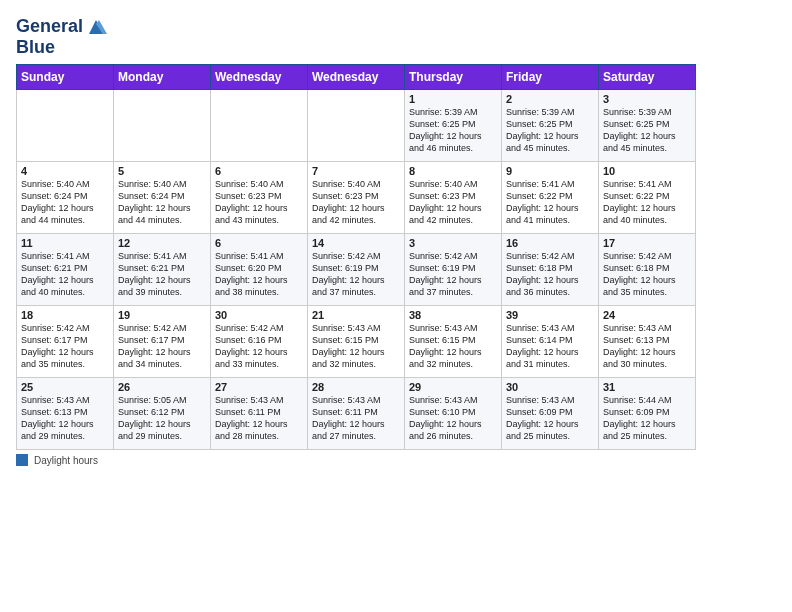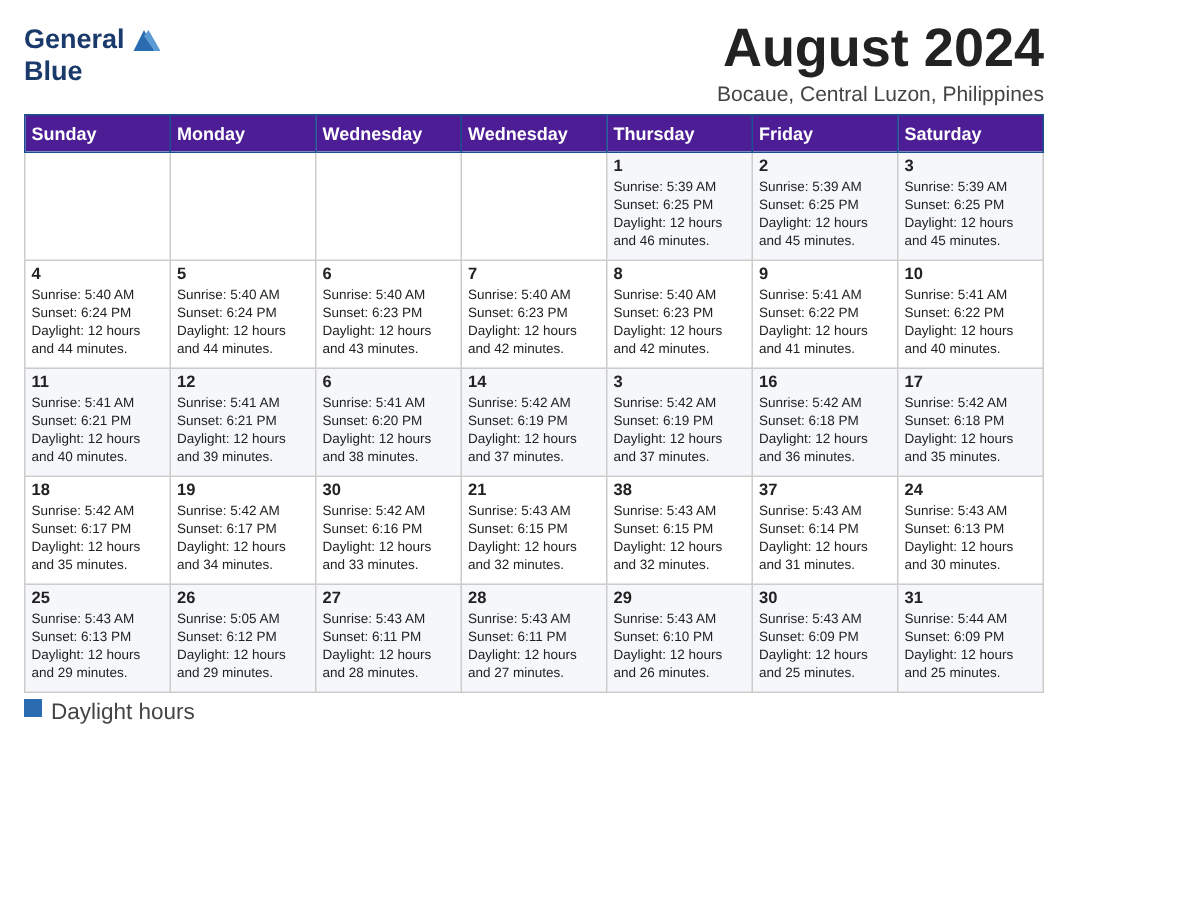--- a/index.html
+++ b/index.html
@@ -50,21 +50,21 @@
       color: #444;
       margin-top: 2px;
     }
     table {
       width: 100%;
       border-collapse: collapse;
       table-layout: fixed;
       margin-top: 6px;
     }
     thead tr th {
-      background: #4c1d95;
+      background: #6d28d9;
       color: #fff;
       font-size: 12px;
       font-weight: bold;
       padding: 5px 4px;
       text-align: left;
       border: 1px solid #1a5090;
     }
     tbody tr td {
       border: 1px solid #ccc;
       vertical-align: top;
@@ -88,23 +88,23 @@
     .day-info {
       font-size: 9px;
       line-height: 1.35;
       color: #222;
     }
     .empty-cell {
       background: #fff !important;
     }
     .footer {
       display: flex;
-      align-items: flex-start;
+      align-items: flex-end;
       margin-top: 4px;
-      font-size: 15px;
+      font-size: 10px;
       color: #444;
     }
     .footer-dot {
       width: 12px;
       height: 12px;
       background: #2b6cb0;
       display: inline-block;
       margin-right: 6px;
     }
   </style>
@@ -118,24 +118,20 @@
         <div style="display:flex;align-items:center;">
           <span class="logo-text">General</span>
           <svg class="logo-icon" viewBox="0 0 22 22">
             <polygon points="4,18 11,4 18,18" fill="#2b6cb0"></polygon>
             <polygon points="11,8 18,18 22,18 14,4" fill="#5b9bd5"></polygon>
           </svg>
         </div>
         <span class="logo-text">Blue</span>
       </div>
     </div>
-    <div class="title-block">
-      <div class="main-title">August 2024</div>
-      <div class="subtitle">Bocaue, Central Luzon, Philippines</div>
-    </div>
   </div>
 
   <table>
     <thead>
       <tr>
       <th>Sunday</th>
           <th>Monday</th>
           <th>Wednesday</th>
           <th>Wednesday</th>
           <th>Thursday</th>
@@ -303,21 +299,21 @@
 and 32 minutes.</div>
           </td>
           <td>
             <span class="day-number">38</span>
             <div class="day-info">Sunrise: 5:43 AM
 Sunset: 6:15 PM
 Daylight: 12 hours
 and 32 minutes.</div>
           </td>
           <td>
-            <span class="day-number">37</span>
+            <span class="day-number">39</span>
             <div class="day-info">Sunrise: 5:43 AM
 Sunset: 6:14 PM
 Daylight: 12 hours
 and 31 minutes.</div>
           </td>
           <td>
             <span class="day-number">24</span>
             <div class="day-info">Sunrise: 5:43 AM
 Sunset: 6:13 PM
 Daylight: 12 hours

